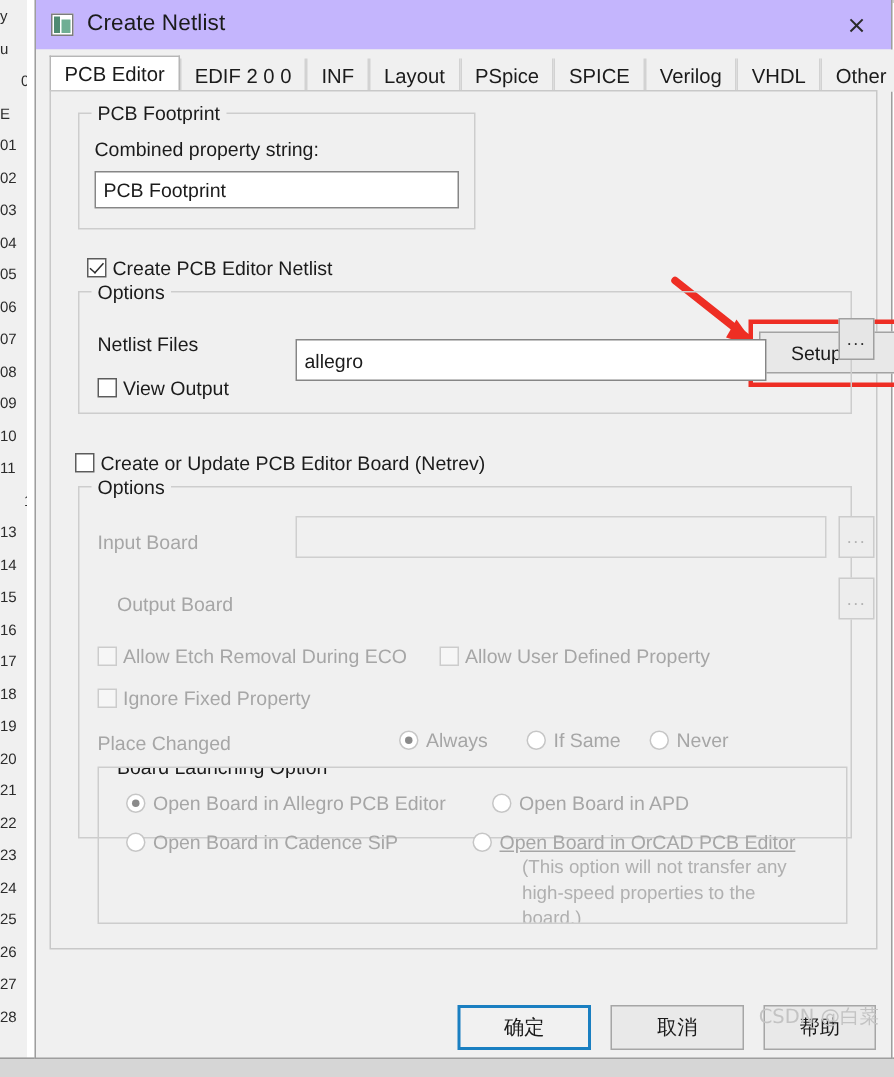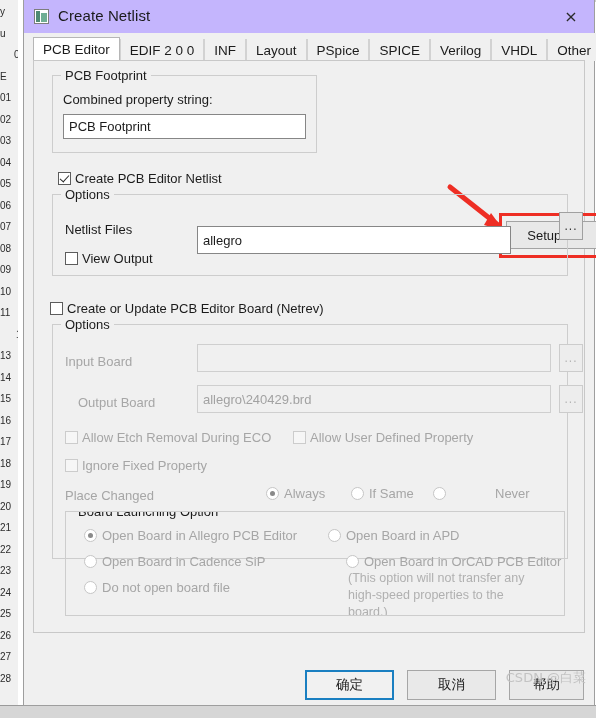--- a/index.html
+++ b/index.html
@@ -413,21 +413,20 @@
     </div>
 
     <div class="group" style="left:18px; top:263px; width:516px; height:235px;">
       <span class="group-title">Options</span>
 
       <span class="lbl dis" style="left:12px; top:29px;">Input Board</span>
       <div class="textbox dis" style="left:144px; top:19px; width:354px; height:28px;"></div>
       <div class="browse dis" style="left:506px; top:19px; width:24px; height:28px;">...</div>
 
       <span class="lbl dis" style="left:12px; top:70px;margin-left:13px;">Output Board</span>
-      <div class="textbox dis" style="left:144px; top:60px; width:354px; height:28px;">allegro\240429.brd</div>
       <div class="browse dis" style="left:506px; top:60px; width:24px; height:28px;">...</div>
 
       <div class="cb dis" style="left:12px; top:105px;">
         <span class="box"></span>
         <span>Allow Etch Removal During ECO</span>
       </div>
       <div class="cb dis" style="left:240px; top:105px;">
         <span class="box"></span>
         <span>Allow User Defined Property</span>
       </div>
@@ -438,46 +437,42 @@
 
       <span class="lbl dis" style="left:12px; top:163px;">Place Changed</span>
       <div class="rb dis sel" style="left:213px; top:161px;">
         <span class="dot"></span>
         <span>Always</span>
       </div>
       <div class="rb dis" style="left:298px; top:161px;">
         <span class="dot"></span>
         <span>If Same</span>
       </div>
-      <div class="rb dis" style="left:380px; top:161px;gap:44px;">
+      <div class="rb dis" style="left:380px; top:161px;">
         <span class="dot"></span>
         <span>Never</span>
       </div>
 
       <div class="group" style="left:12px; top:186px; width:500px; height:105px; overflow:hidden;">
         <span class="group-title">Board Launching Option</span>
 
         <div class="rb dis sel" style="left:18px; top:16px;">
           <span class="dot"></span>
           <span>Open Board in Allegro PCB Editor</span>
         </div>
         <div class="rb dis" style="left:18px; top:42px;">
           <span class="dot"></span>
           <span>Open Board in Cadence SiP</span>
         </div>
-        <div class="rb dis" style="left:18px; top:68px;">
-          <span class="dot"></span>
-          <span>Do not open board file</span>
-        </div>
 
         <div class="rb dis" style="left:262px; top:16px;">
           <span class="dot"></span>
           <span>Open Board in APD</span>
         </div>
-        <div class="rb dis" style="left:280px; top:42px;">
+        <div class="rb dis" style="left:249px; top:42px;text-decoration:underline;">
           <span class="dot"></span>
           <span>Open Board in OrCAD PCB Editor</span>
         </div>
 
         <div class="note-clip" style="left:282px; top:58px; width:215px; height:46px;">
           <div class="note-line">(This option will not transfer any</div>
           <div class="note-line">high-speed properties to the</div>
           <div class="note-line">board.)</div>
         </div>
       </div>

